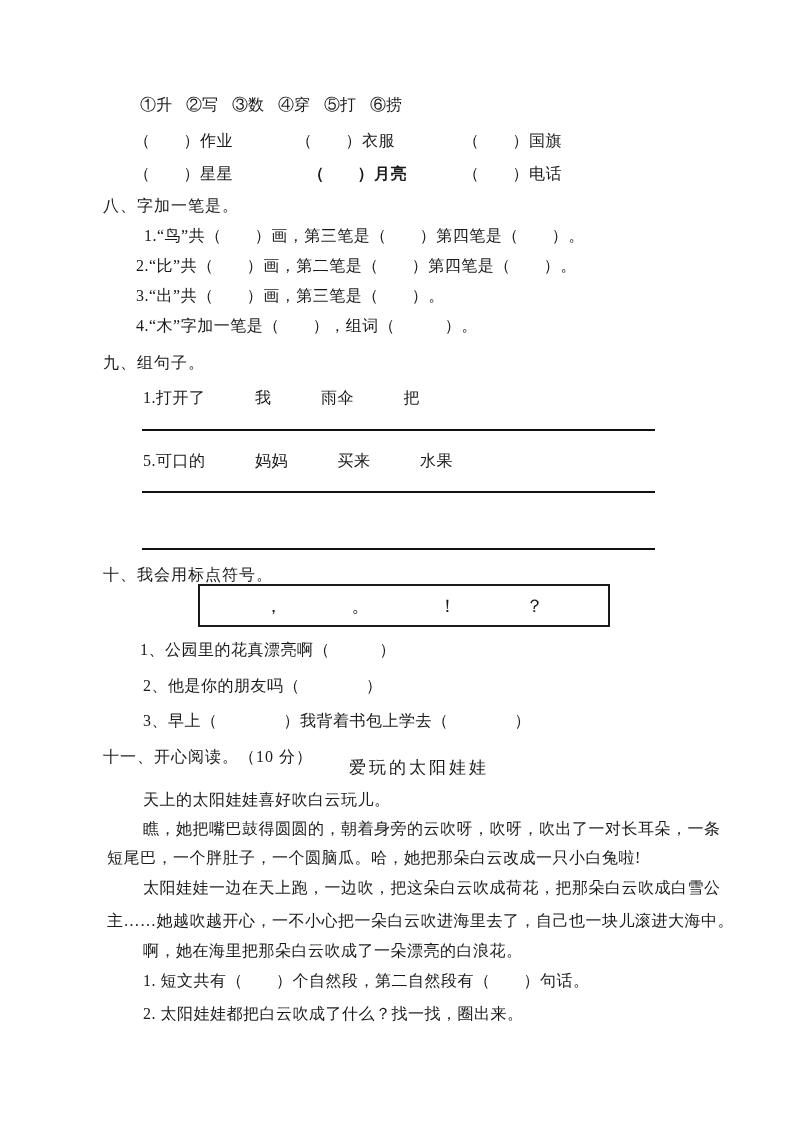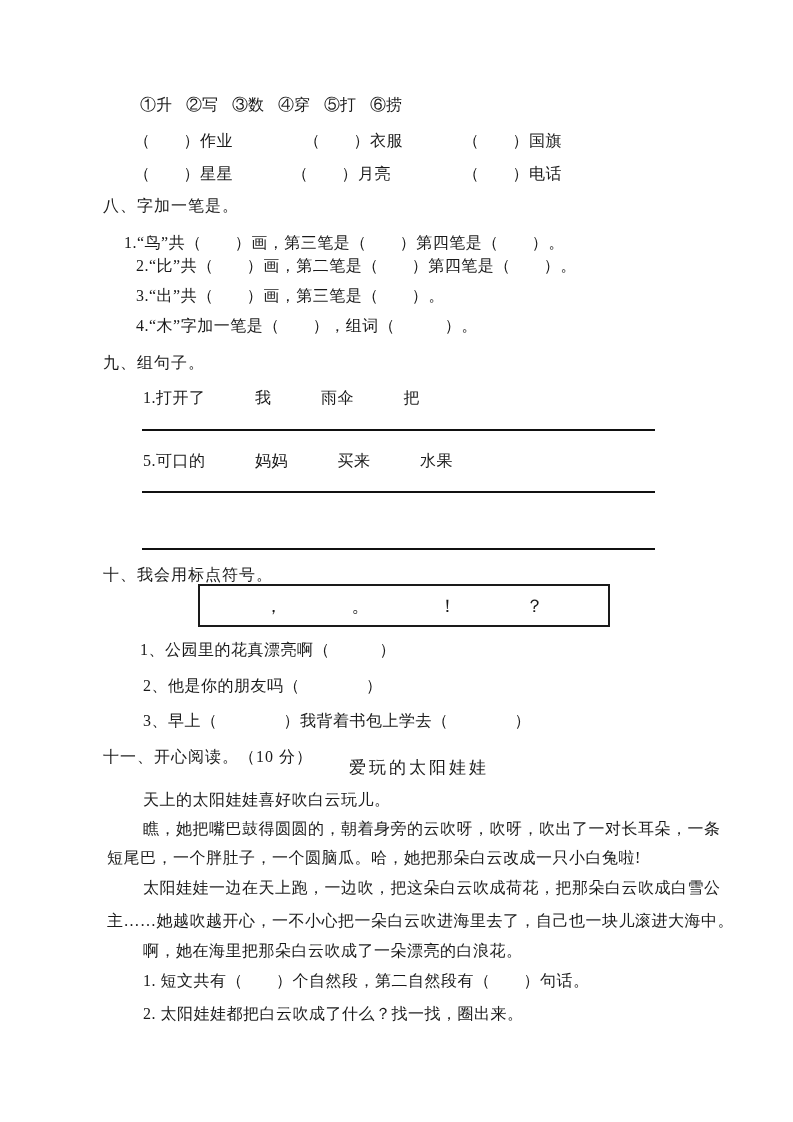--- a/index.html
+++ b/index.html
@@ -68,28 +68,28 @@
   <div class="circled-row" style="left:140px; top:95px;">
     <span>①升</span>
     <span>②写</span>
     <span>③数</span>
     <span>④穿</span>
     <span>⑤打</span>
     <span>⑥捞</span>
   </div>
 
   <span class="match-cell" style="left:134px; top:131px;">（　　）作业</span>
-  <span class="match-cell" style="left:304px; top:131px;">（　　）衣服</span>
+  <span class="match-cell" style="left:296px; top:131px;">（　　）衣服</span>
   <span class="match-cell" style="left:463px; top:131px;">（　　）国旗</span>
   <span class="match-cell" style="left:134px; top:164px;">（　　）星星</span>
-  <span class="match-cell" style="left:292px; top:164px;">（　　）月亮</span>
+  <span class="match-cell" style="left:308px; top:164px;font-weight:bold;">（　　）月亮</span>
   <span class="match-cell" style="left:463px; top:164px;">（　　）电话</span>
 
   <div class="line heading" style="left:103px; top:196px;">八、字加一笔是。</div>
-  <div class="line" style="left:124px; top:226px;margin-top:7px;">1.“鸟”共（　　）画，第三笔是（　　）第四笔是（　　）。</div>
+  <div class="line" style="left:144px; top:226px;">1.“鸟”共（　　）画，第三笔是（　　）第四笔是（　　）。</div>
   <div class="line" style="left:136px; top:256px;">2.“比”共（　　）画，第二笔是（　　）第四笔是（　　）。</div>
   <div class="line" style="left:136px; top:286px;">3.“出”共（　　）画，第三笔是（　　）。</div>
   <div class="line" style="left:136px; top:316px;">4.“木”字加一笔是（　　），组词（　　　）。</div>
 
   <div class="line heading" style="left:103px; top:353px;">九、组句子。</div>
   <div class="line" style="left:143px; top:388px;">1.打开了　　　我　　　雨伞　　　把</div>
   <div class="rule" style="left:142px; top:429px; width:513px;"></div>
   <div class="line" style="left:143px; top:451px;">5.可口的　　　妈妈　　　买来　　　水果</div>
   <div class="rule" style="left:142px; top:491px; width:513px;"></div>
   <div class="rule" style="left:142px; top:548px; width:513px;"></div>

